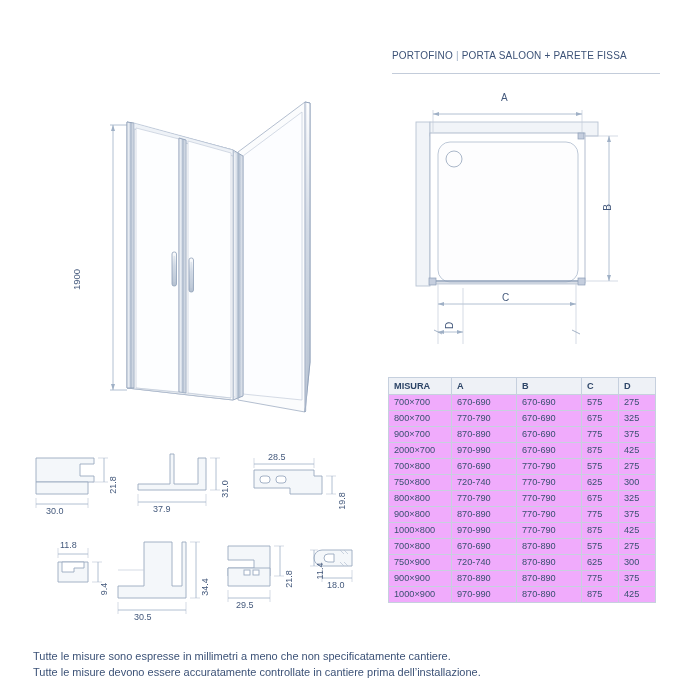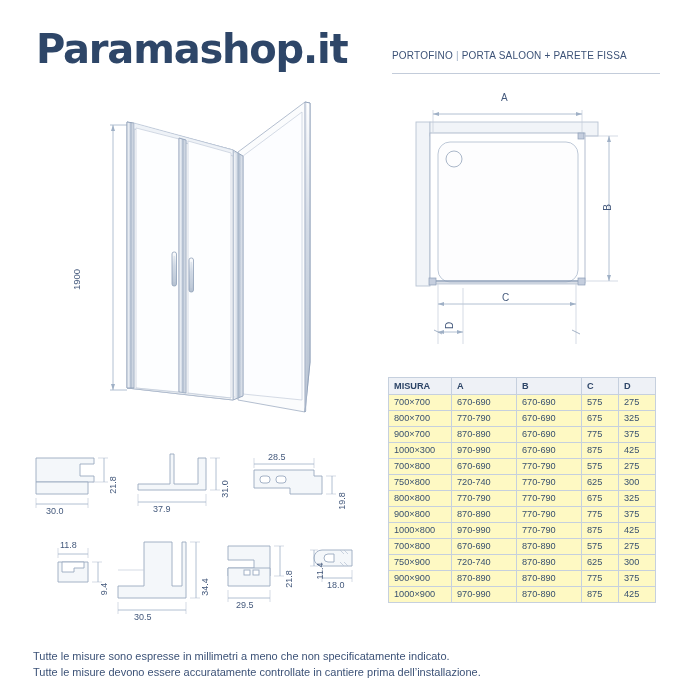--- a/index.html
+++ b/index.html
@@ -37,21 +37,21 @@
   svg{display:block;}
   .draw-3d{position:absolute;left:55px;top:100px;}
   .draw-plan{position:absolute;left:408px;top:92px;}
   .draw-profiles{position:absolute;left:22px;top:450px;}
 
   
   .spec-table{
     position:absolute;left:388px;top:377px;
     border-collapse:collapse;
     font-size:9.2px;color:#38506f;
-    background:#fef9c3;
+    background:#f0abfc;
   }
   .spec-table th,.spec-table td{
     border:1px solid #c6d0de;
     padding:2px 5px;height:11px;
     text-align:left;font-weight:normal;
     white-space:nowrap;line-height:11px;
   }
   .spec-table thead th{
     background:#eef1f6;font-weight:bold;color:#2e4668;
     height:12px;
@@ -67,21 +67,20 @@
     position:absolute;left:33px;top:649px;width:620px;
     font-size:11px;line-height:15.5px;color:#3c5277;
   }
   .footer div{white-space:nowrap;}
 </style>
 </head>
 <body>
 
 <div class="page">
 
-  <div class="logo">Paramashop.it</div>
 
   <div class="subtitle">
     <span>PORTOFINO</span><span class="sep">|</span><span>PORTA SALOON + PARETE FISSA</span>
   </div>
   <div class="sub-rule"></div>
 
   <div class="draw-3d">
     <svg width="345" height="335" viewBox="0 0 345 335">
       <defs>
         <linearGradient id="profG" x1="0" y1="0" x2="1" y2="0">
@@ -340,21 +339,21 @@
           <td class="c4">325</td>
         </tr>
         <tr>
           <td class="c0">900×700</td>
           <td class="c1">870-890</td>
           <td class="c2">670-690</td>
           <td class="c3">775</td>
           <td class="c4">375</td>
         </tr>
         <tr>
-          <td class="c0">1000×300</td>
+          <td class="c0">2000×700</td>
           <td class="c1">970-990</td>
           <td class="c2">670-690</td>
           <td class="c3">875</td>
           <td class="c4">425</td>
         </tr>
         <tr>
           <td class="c0">700×800</td>
           <td class="c1">670-690</td>
           <td class="c2">770-790</td>
           <td class="c3">575</td>
@@ -413,17 +412,17 @@
           <td class="c0">1000×900</td>
           <td class="c1">970-990</td>
           <td class="c2">870-890</td>
           <td class="c3">875</td>
           <td class="c4">425</td>
         </tr>
       </tbody>
   </table>
 
   <div class="footer">
-    <div>Tutte le misure sono espresse in millimetri a meno che non specificatamente indicato.</div>
+    <div>Tutte le misure sono espresse in millimetri a meno che non specificatamente cantiere.</div>
     <div>Tutte le misure devono essere accuratamente controllate in cantiere prima dell’installazione.</div>
   </div>
 
 </div>
 
 </body></html>

